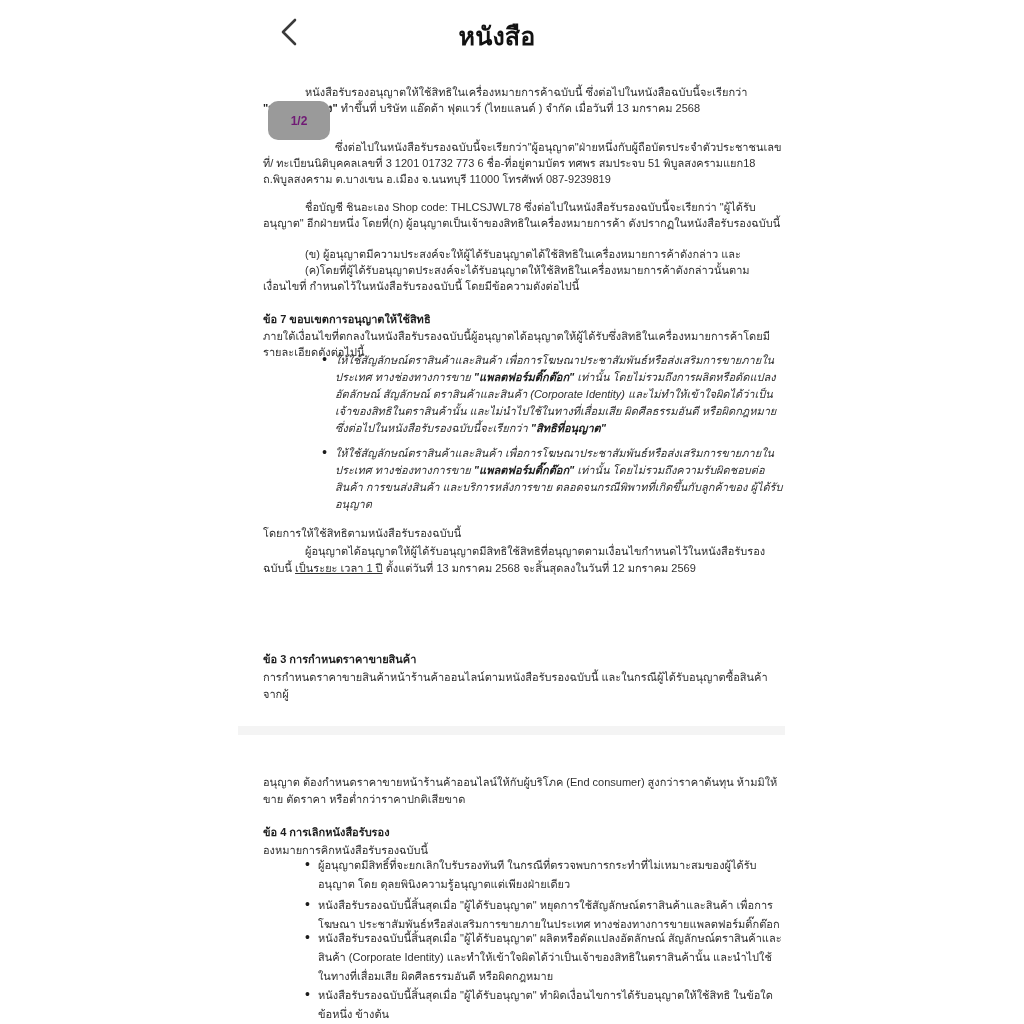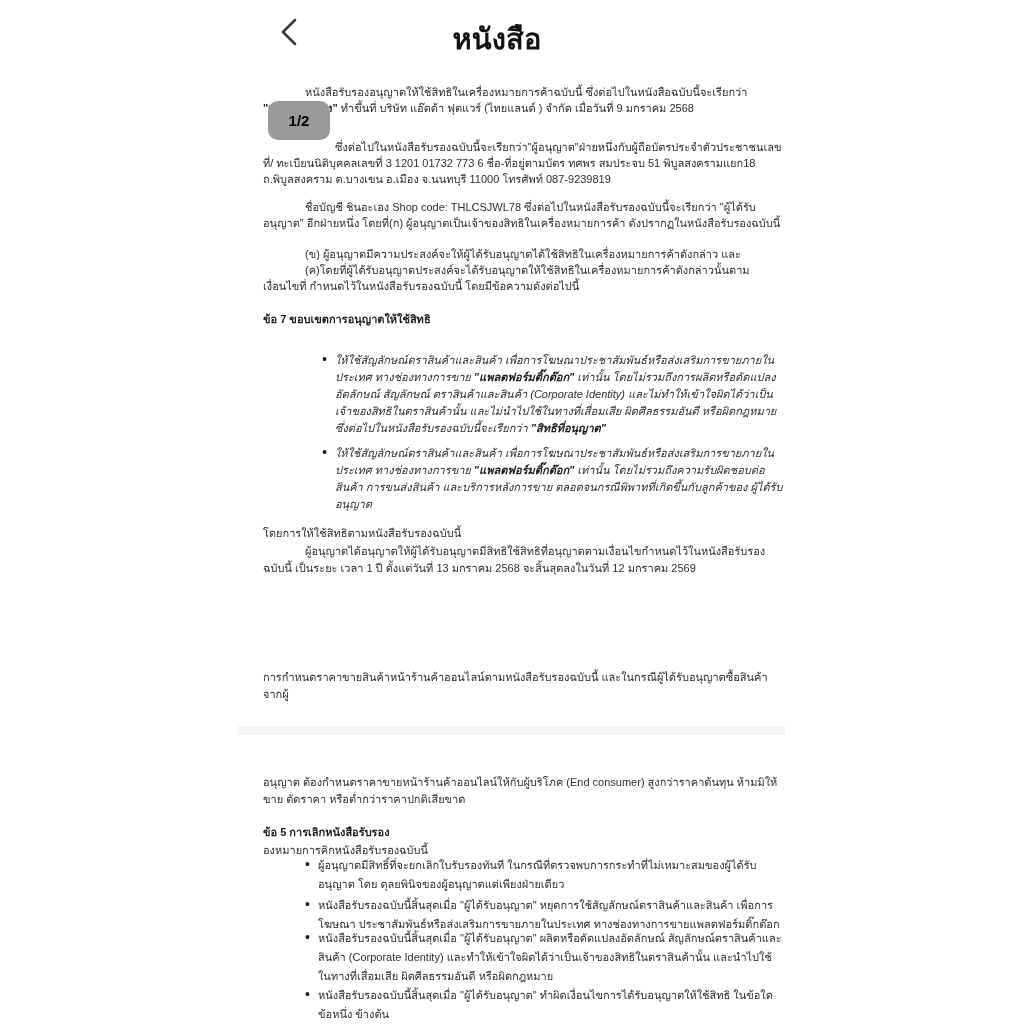--- a/index.html
+++ b/index.html
@@ -2,33 +2,33 @@
 <html><head>
 <meta charset="utf-8">
 <style>
   html,body{margin:0;padding:0;background:#ffffff;}
   #screen{position:relative;width:1024px;height:1024px;background:#ffffff;overflow:hidden;
           font-family:"Liberation Sans","DejaVu Sans",sans-serif;color:#303030;}
   
   #app-header{position:absolute;left:0;top:0;width:1024px;height:58px;background:#ffffff;}
   #back-btn{position:absolute;left:272px;top:14px;width:34px;height:38px;cursor:pointer;background:none;border:none;padding:0;}
   #page-title{position:absolute;left:0;top:16px;width:994px;text-align:center;
-              font-size:29px;font-weight:bold;color:#121212;letter-spacing:.2px;}
+              font-size:25px;font-weight:bold;color:#121212;letter-spacing:.2px;}
   
   #page-badge{position:absolute;left:268px;top:101px;width:62px;height:39px;background:#9a9a9a;
-              border-radius:10px;color:#000000;font-size:15px;font-weight:600;
+              border-radius:10px;color:#701a75;font-size:12px;font-weight:600;
               display:flex;align-items:center;justify-content:center;z-index:5;}
   
   #doc{position:absolute;left:263px;top:0;width:520px;height:1024px;font-size:11px;line-height:16px;}
   .blk{position:absolute;left:0;width:520px;}
   .ind{text-indent:42px;}
   .ind-badge{text-indent:72px;}
   .hd{font-weight:bold;color:#1c1c1c;}
   b{color:#1c1c1c;}
-  .ul-term{}
+  .ul-term{text-decoration:underline;}
   .bullet{position:absolute;line-height:17px;}
   .bullet::before{content:"\2022";position:absolute;left:-13px;top:-1px;font-size:14px;color:#1c1c1c;}
   .b-p1{left:72px;width:448px;font-style:italic;}
   .b-p2{left:55px;width:465px;line-height:19px;}
   .lh17{line-height:17px;}
   #page-break{position:absolute;left:238px;top:726px;width:547px;height:9px;background:#f4f4f4;}
 </style>
 </head>
 <body>
 
@@ -40,50 +40,52 @@
         <polyline points="17,3 5,15 17,27" fill="none" stroke="#3a3a3a" stroke-width="2.6" stroke-linecap="round" stroke-linejoin="round"></polyline>
       </svg>
     </button>
     <div id="page-title">หนังสือ</div>
   </div>
 
   <div id="page-badge">1/2</div>
 
   <div id="doc">
 
-    <p class="blk ind" style="top:73px"><span>หนังสือรับรองอนุญาตให้ใช้สิทธิในเครื่องหมายการค้าฉบับนี้  ซึ่งต่อไปในหนังสือฉบับนี้จะเรียกว่า  </span><b>"หนังสือรับรอง"</b><span> ทำขึ้นที่ บริษัท แอ๊ดด้า ฟุตแวร์ (ไทยแลนด์ ) จำกัด เมื่อวันที่  9 มกราคม 2568</span></p>
+    <p class="blk ind" style="top:73px"><span>หนังสือรับรองอนุญาตให้ใช้สิทธิในเครื่องหมายการค้าฉบับนี้  ซึ่งต่อไปในหนังสือฉบับนี้จะเรียกว่า  </span><b>"หนังสือรับรอง"</b><span> ทำขึ้นที่ บริษัท แอ๊ดด้า ฟุตแวร์ (ไทยแลนด์ ) จำกัด เมื่อวันที่  13 มกราคม 2568</span></p>
 
     <p class="blk ind-badge" style="top:128px"><span>ซึ่งต่อไปในหนังสือรับรองฉบับนี้จะเรียกว่า"ผู้อนุญาต"ฝ่ายหนึ่งกับผู้ถือบัตรประจำตัวประชาชนเลขที่/ ทะเบียนนิติบุคคลเลขที่ 3 1201 01732 773 6 ชื่อ-ที่อยู่ตามบัตร  ทศพร สมประจบ 51 พิบูลสงครามแยก18 ถ.พิบูลสงคราม ต.บางเขน อ.เมือง จ.นนทบุรี 11000 โทรศัพท์ 087-9239819</span></p>
 
     <p class="blk ind" style="top:188px"><span>ชื่อบัญชี ชินอะเอง Shop code: THLCSJWL78 ซึ่งต่อไปในหนังสือรับรองฉบับนี้จะเรียกว่า "ผู้ได้รับอนุญาต" อีกฝ่ายหนึ่ง โดยที่(ก) ผู้อนุญาตเป็นเจ้าของสิทธิในเครื่องหมายการค้า ดังปรากฏในหนังสือรับรองฉบับนี้</span></p>
 
     <p class="blk" style="top:235px">
         <span class="ind" style="display:block;text-indent:42px">(ข) ผู้อนุญาตมีความประสงค์จะให้ผู้ได้รับอนุญาตได้ใช้สิทธิในเครื่องหมายการค้าดังกล่าว และ</span>
         <span style="display:block;text-indent:42px">(ค)โดยที่ผู้ได้รับอนุญาตประสงค์จะได้รับอนุญาตให้ใช้สิทธิในเครื่องหมายการค้าดังกล่าวนั้นตามเงื่อนไขที่ กำหนดไว้ในหนังสือรับรองฉบับนี้ โดยมีข้อความดังต่อไปนี้</span>
       </p>
 
     <p class="blk hd" style="top:300px">ข้อ 7 ขอบเขตการอนุญาตให้ใช้สิทธิ</p>
+    <p class="blk" style="top:317px"><span>ภายใต้เงื่อนไขที่ตกลงในหนังสือรับรองฉบับนี้ผู้อนุญาตได้อนุญาตให้ผู้ได้รับซึ่งสิทธิในเครื่องหมายการค้าโดยมี รายละเอียดดังต่อไปนี้</span></p>
 
     <div class="bullet b-p1" style="top:352px"><span>ให้ใช้สัญลักษณ์ตราสินค้าและสินค้า  เพื่อการโฆษณาประชาสัมพันธ์หรือส่งเสริมการขายภายในประเทศ  ทางช่องทางการขาย </span><b>"แพลตฟอร์มติ๊กต๊อก"</b><span> เท่านั้น โดยไม่รวมถึงการผลิตหรือดัดแปลงอัตลักษณ์ สัญลักษณ์ ตราสินค้าและสินค้า  (Corporate Identity) และไม่ทำให้เข้าใจผิดได้ว่าเป็นเจ้าของสิทธิในตราสินค้านั้น  และไม่นำไปใช้ในทางที่เสื่อมเสีย  ผิดศีลธรรมอันดี  หรือผิดกฎหมาย  ซึ่งต่อไปในหนังสือรับรองฉบับนี้จะเรียกว่า </span><b>"สิทธิที่อนุญาต"</b></div>
 
     <div class="bullet b-p1" style="top:445px"><span>ให้ใช้สัญลักษณ์ตราสินค้าและสินค้า  เพื่อการโฆษณาประชาสัมพันธ์หรือส่งเสริมการขายภายในประเทศ  ทางช่องทางการขาย </span><b>"แพลตฟอร์มติ๊กต๊อก"</b><span> เท่านั้น โดยไม่รวมถึงความรับผิดชอบต่อสินค้า  การขนส่งสินค้า และบริการหลังการขาย ตลอดจนกรณีพิพาทที่เกิดขึ้นกับลูกค้าของ ผู้ได้รับอนุญาต</span></div>
 
     <p class="blk" style="top:514px"><span>โดยการให้ใช้สิทธิตามหนังสือรับรองฉบับนี้</span></p>
 
     <p class="blk ind lh17" style="top:532px"><span>ผู้อนุญาตได้อนุญาตให้ผู้ได้รับอนุญาตมีสิทธิใช้สิทธิที่อนุญาตตามเงื่อนไขกำหนดไว้ในหนังสือรับรองฉบับนี้ </span><span class="ul-term">เป็นระยะ เวลา 1 ปี</span><span> ตั้งแต่วันที่ 13 มกราคม 2568 จะสิ้นสุดลงในวันที่ 12 มกราคม 2569</span></p>
 
 
+    <p class="blk hd" style="top:640px">ข้อ 3 การกำหนดราคาขายสินค้า</p>
     <p class="blk lh17" style="top:763px"><span>อนุญาต ต้องกำหนดราคาขายหน้าร้านค้าออนไลน์ให้กับผู้บริโภค (End consumer) สูงกว่าราคาต้นทุน ห้ามมิให้ขาย ตัดราคา หรือต่ำกว่าราคาปกติเสียขาด</span></p>
 
     <p class="blk lh17" style="top:658px"><span>การกำหนดราคาขายสินค้าหน้าร้านค้าออนไลน์ตามหนังสือรับรองฉบับนี้ และในกรณีผู้ได้รับอนุญาตซื้อสินค้าจากผู้</span></p>
 
-    <p class="blk hd" style="top:813px">ข้อ 5 การเลิกหนังสือรับรอง</p>
+    <p class="blk hd" style="top:813px">ข้อ 4 การเลิกหนังสือรับรอง</p>
     <p class="blk" style="top:831px"><span>องหมายการคิกหนังสือรับรองฉบับนี้</span></p>
 
-    <div class="bullet b-p2" style="top:856px"><span>ผู้อนุญาตมีสิทธิ์ที่จะยกเลิกใบรับรองทันที ในกรณีที่ตรวจพบการกระทำที่ไม่เหมาะสมของผู้ได้รับอนุญาต โดย ดุลยพินิจของผู้อนุญาตแต่เพียงฝ่ายเดียว</span></div>
+    <div class="bullet b-p2" style="top:856px"><span>ผู้อนุญาตมีสิทธิ์ที่จะยกเลิกใบรับรองทันที ในกรณีที่ตรวจพบการกระทำที่ไม่เหมาะสมของผู้ได้รับอนุญาต โดย ดุลยพินิงความรู้อนุญาตแต่เพียงฝ่ายเดียว</span></div>
     <div class="bullet b-p2" style="top:896px"><span>หนังสือรับรองฉบับนี้สิ้นสุดเมื่อ "ผู้ได้รับอนุญาต" หยุดการใช้สัญลักษณ์ตราสินค้าและสินค้า เพื่อการโฆษณา ประชาสัมพันธ์หรือส่งเสริมการขายภายในประเทศ ทางช่องทางการขายแพลตฟอร์มติ๊กต๊อก</span></div>
     <div class="bullet b-p2" style="top:929px"><span>หนังสือรับรองฉบับนี้สิ้นสุดเมื่อ "ผู้ได้รับอนุญาต" ผลิตหรือดัดแปลงอัตลักษณ์ สัญลักษณ์ตราสินค้าและสินค้า (Corporate Identity) และทำให้เข้าใจผิดได้ว่าเป็นเจ้าของสิทธิในตราสินค้านั้น และนำไปใช้ในทางที่เสื่อมเสีย ผิดศีลธรรมอันดี หรือผิดกฎหมาย</span></div>
     <div class="bullet b-p2" style="top:986px"><span>หนังสือรับรองฉบับนี้สิ้นสุดเมื่อ  "ผู้ได้รับอนุญาต"  ทำผิดเงื่อนไขการได้รับอนุญาตให้ใช้สิทธิ  ในข้อใดข้อหนึ่ง ข้างต้น</span></div>
 
   </div>
 
   <div id="page-break"></div>
 
 </div>
 

